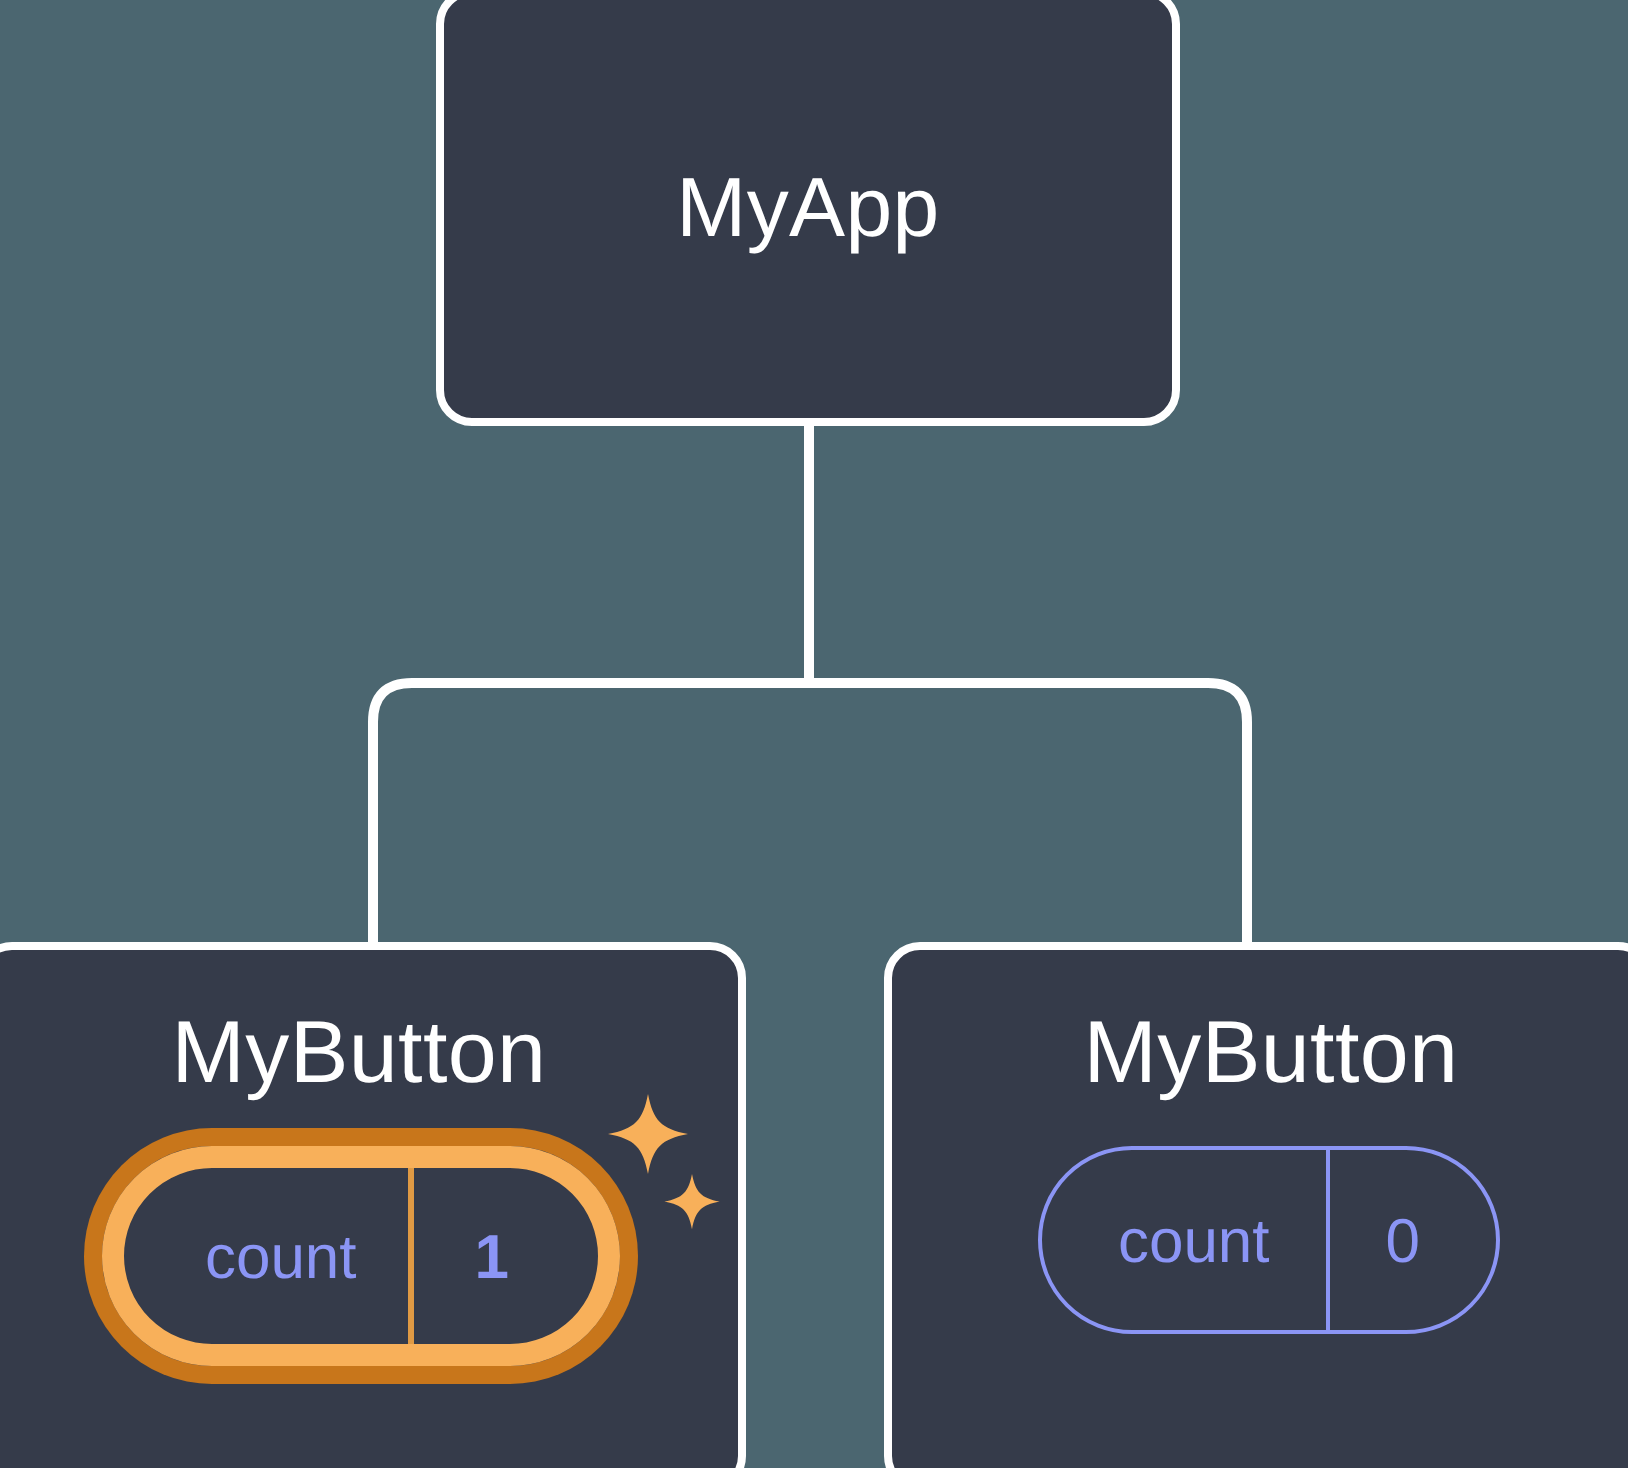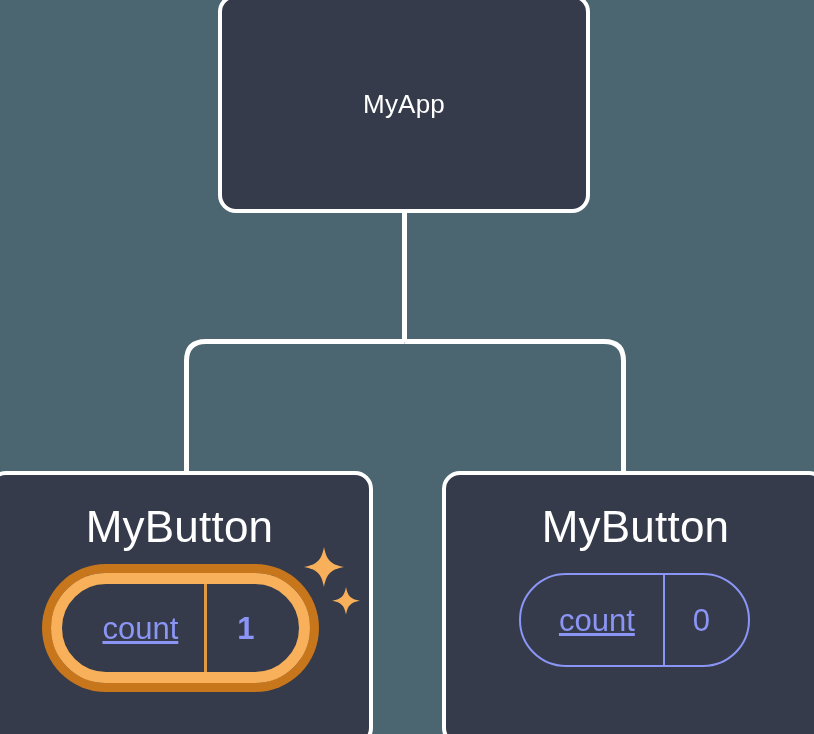--- a/index.html
+++ b/index.html
@@ -64,21 +64,21 @@
 
   .card-title {
     color: #ffffff;
     font-size: 44px;
     font-weight: 400;
     letter-spacing: 0.2px;
     line-height: 1;
     white-space: nowrap;
   }
   .card-root .card-title {
-    font-size: 26px;
+    font-size: 42px;
   }
   .card-child-left .card-title {
     margin-left: -2px;
   }
   .card-child-right .card-title {
     margin-left: 2px;
   }
 
   
   .pill-wrap {
@@ -99,21 +99,20 @@
   }
   .pill-cell {
     display: flex;
     align-items: center;
     justify-content: center;
     line-height: 1;
   }
   .pill-key {
     padding: 0 28px 0 38px;
     font-size: 31px;
-    text-decoration: underline;
   }
   .pill-val {
     padding: 0 38px 0 28px;
     font-size: 31px;
   }
 
   
   .pill-plain {
     border: 2px solid #8b95f5;
   }

